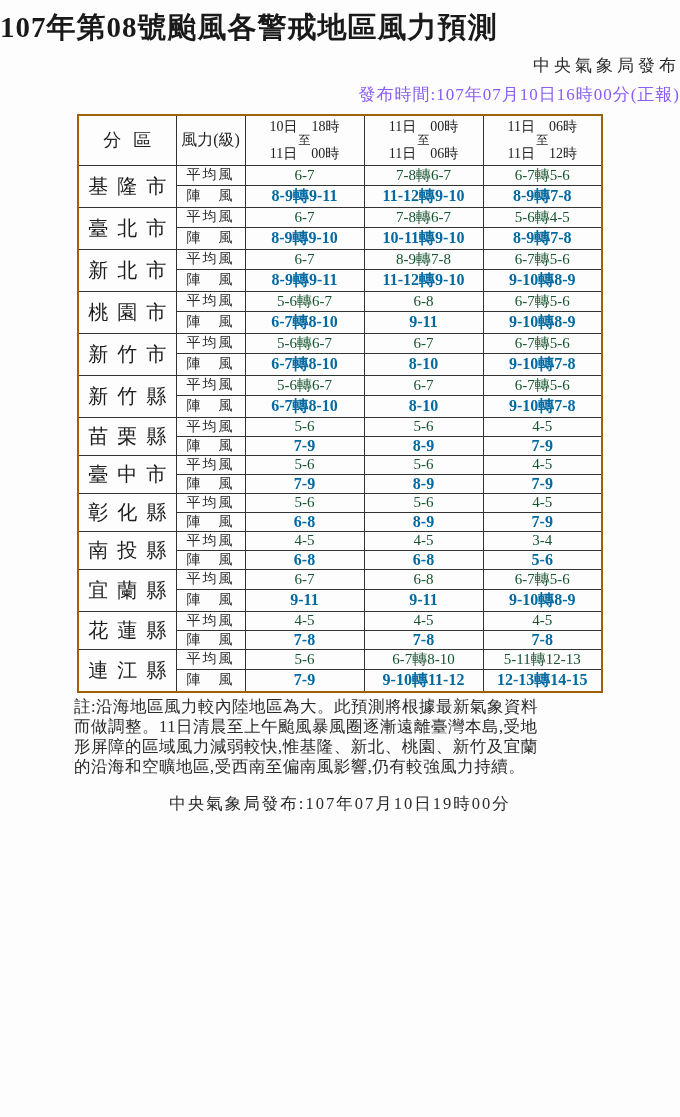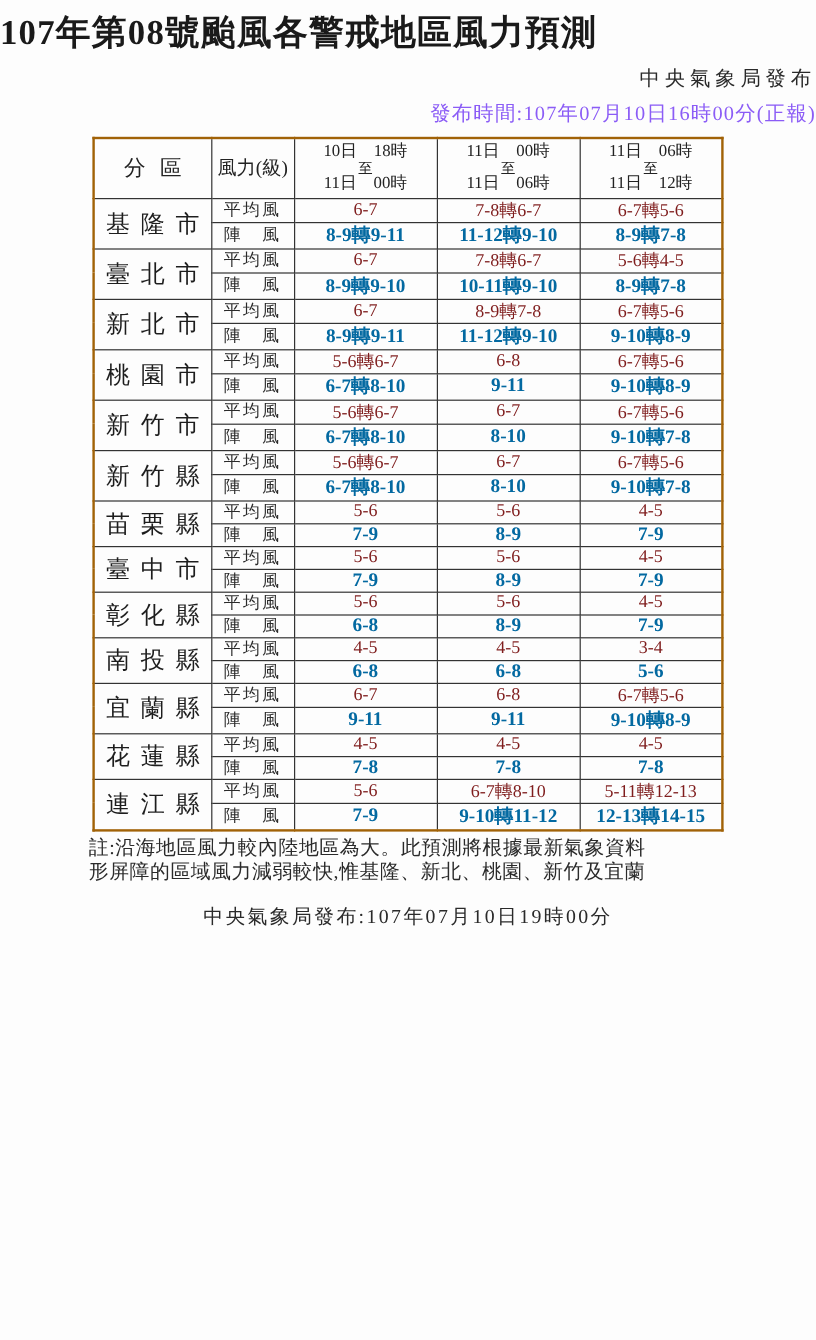--- a/index.html
+++ b/index.html
@@ -38,21 +38,21 @@
   .wind-h   { font-size:16px; color:#222; }
   .period-h .p-line { font-size:14px; line-height:16px; color:#222; }
   .period-h .p-mid  { font-size:12px; line-height:11px; color:#222; }
 
   tbody td { height:17px; }
   td.region {
     font-size:20px; letter-spacing:9px; text-indent:9px; color:#1d1d1d;
   }
   td.wlabel { font-size:14px; letter-spacing:2px; color:#2a2a2a; }
   td.val { font-size:15px; }
-  td.val.avg  { color:#7f1d1d; font-weight:normal; }
+  td.val.avg  { color:#14532d; font-weight:normal; }
   td.val.gust { color:#0369a1; font-weight:bold; font-size:16px; }
 
   .note {
     width:532px; margin:4px auto 0;
     font-size:16.5px; line-height:20px; letter-spacing:0.5px; color:#2a2a2a;
   }
   .next-issue {
     text-align:center; margin-top:16px; font-size:16.5px;
     letter-spacing:2px; color:#2a2a2a;
   }
@@ -276,18 +276,20 @@
         <td class="wlabel">陣　風</td>
         <td class="val gust">7-9</td>
         <td class="val gust">9-10轉11-12</td>
         <td class="val gust">12-13轉14-15</td>
       </tr>
     </tbody>
   </table>
 
   <div class="note">
     <div>註:沿海地區風力較內陸地區為大。此預測將根據最新氣象資料</div>
+    <div>而做調整。11日清晨至上午颱風暴風圈逐漸遠離臺灣本島,受地</div>
     <div>形屏障的區域風力減弱較快,惟基隆、新北、桃園、新竹及宜蘭</div>
+    <div>的沿海和空曠地區,受西南至偏南風影響,仍有較強風力持續。</div>
   </div>
 
   <div class="next-issue">中央氣象局發布:107年07月10日19時00分</div>
 
 </div>
 
 </body></html>

